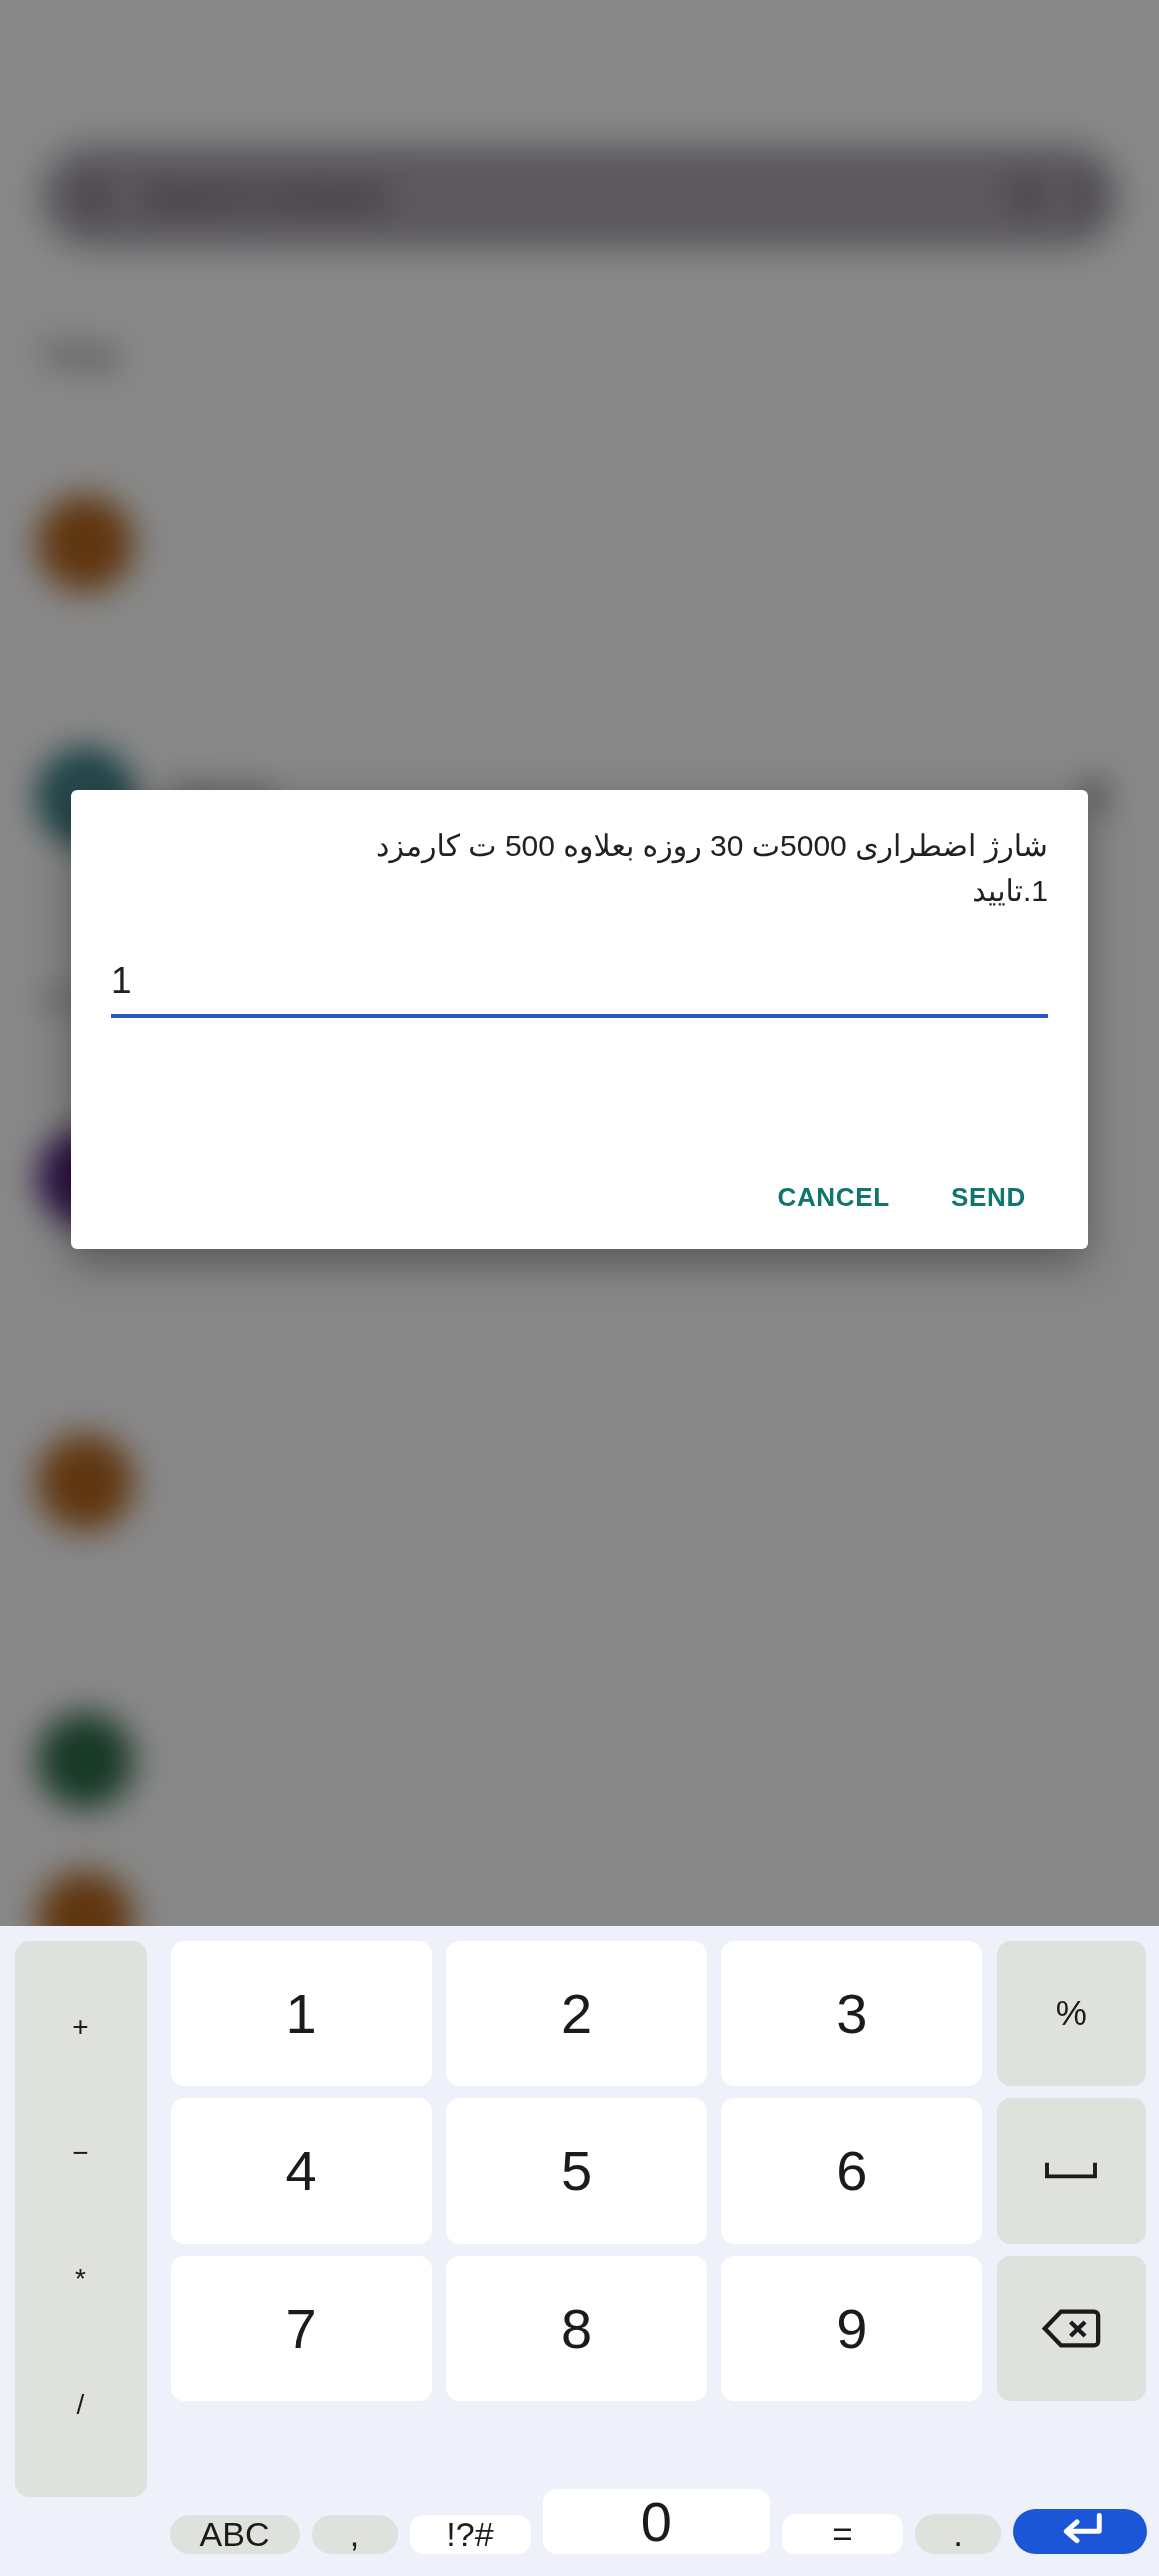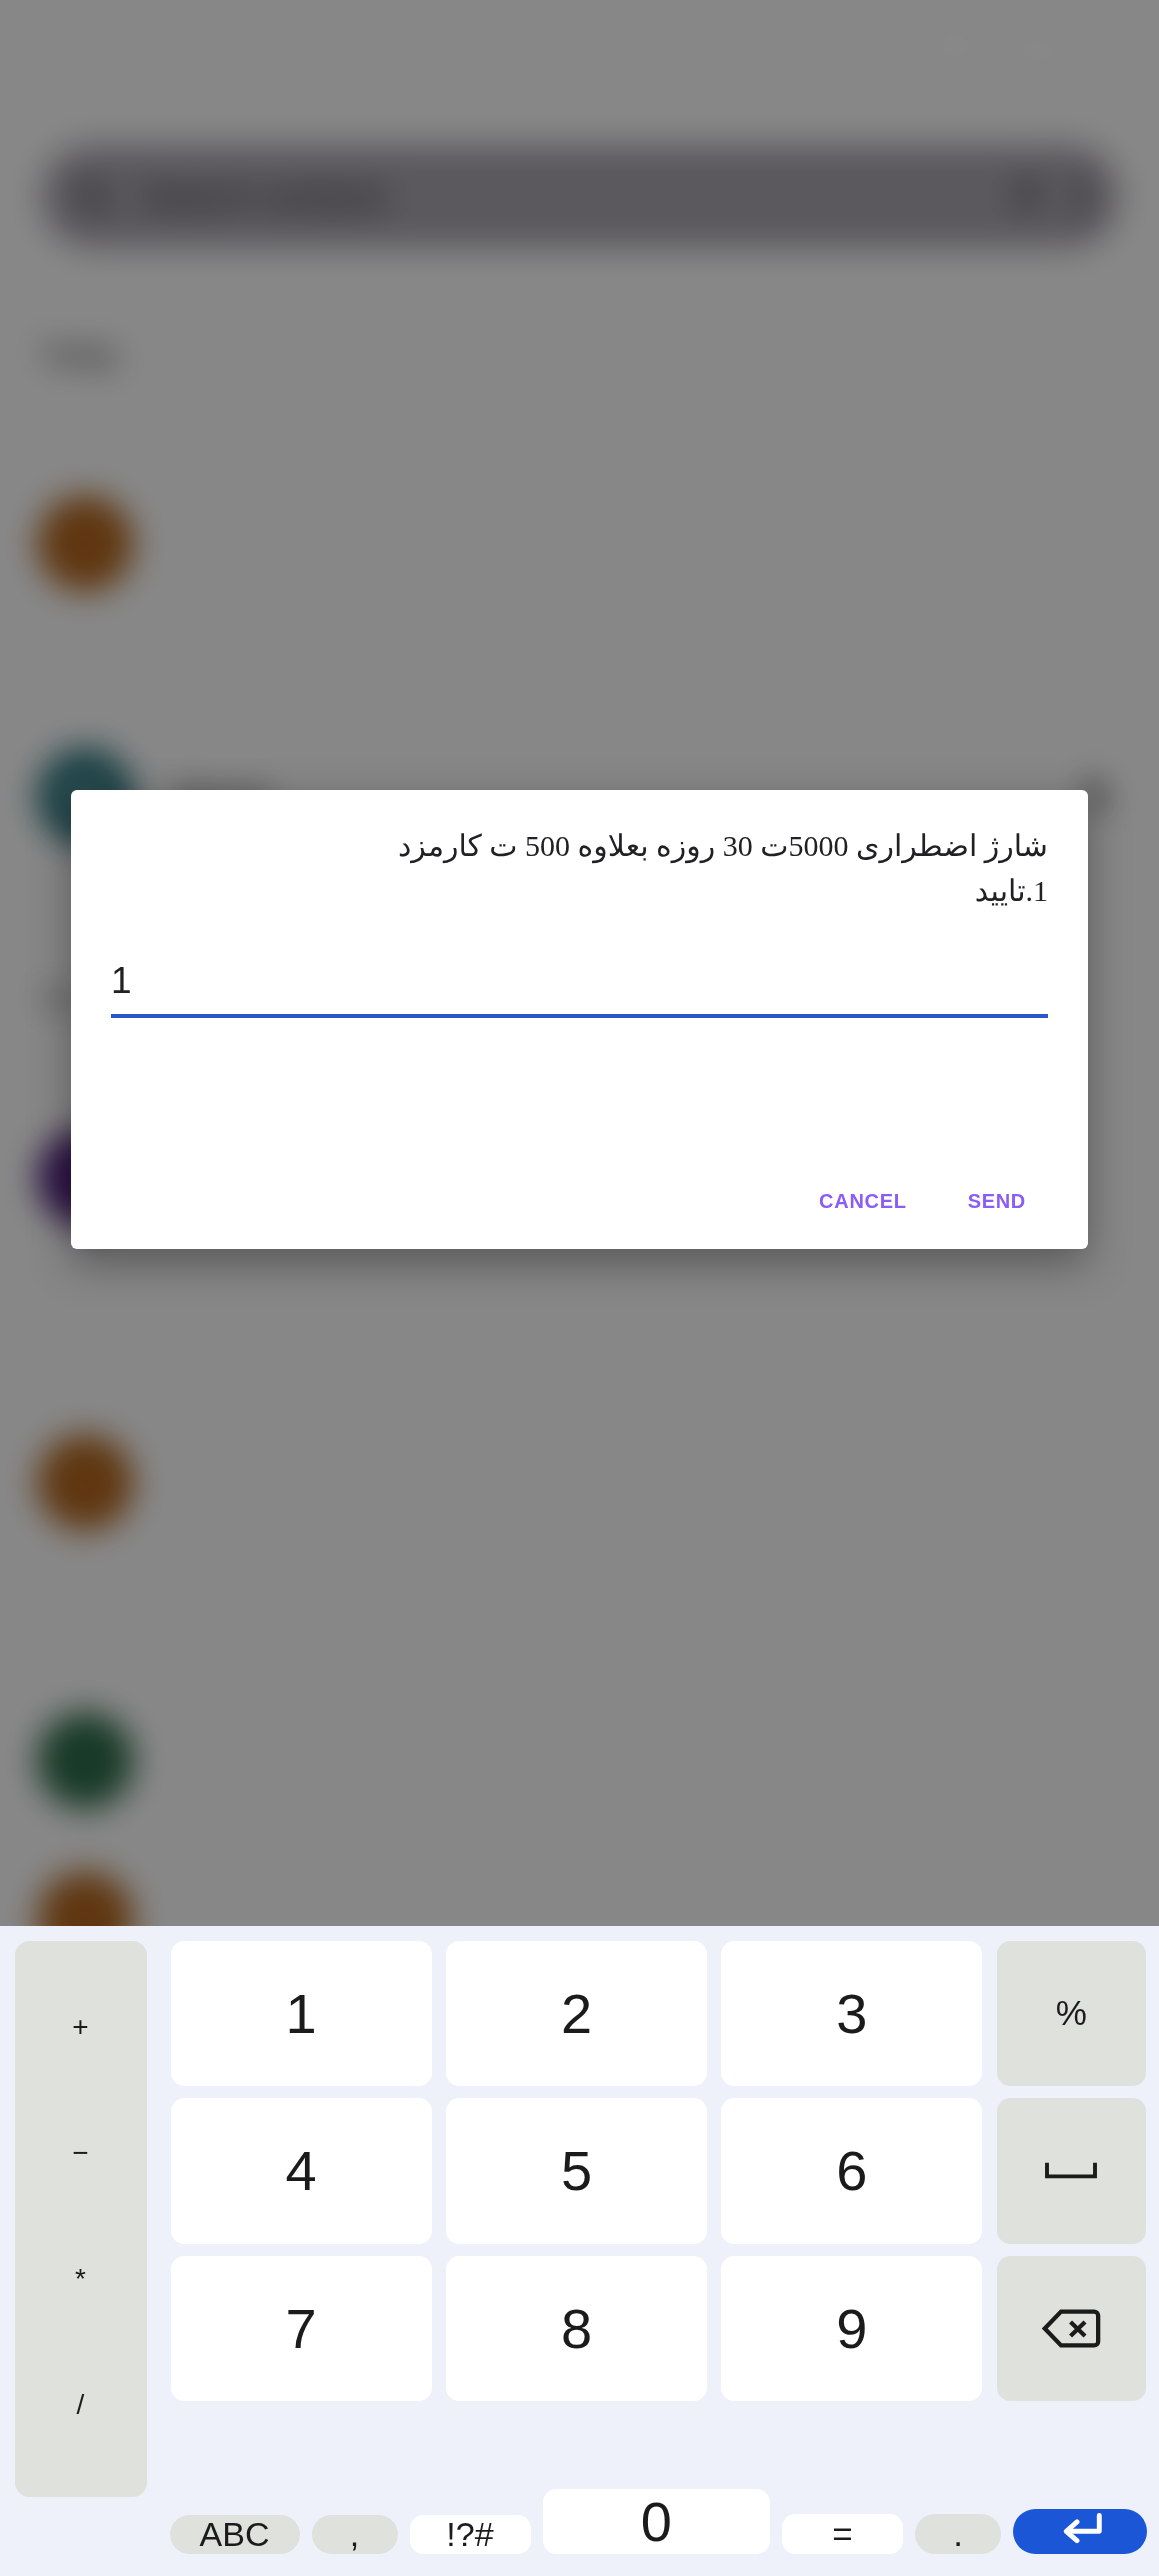--- a/index.html
+++ b/index.html
@@ -68,38 +68,38 @@
   #dialog {
     position: absolute; left: 71px; top: 790px; width: 1017px; height: 459px;
     background: #fff; border-radius: 6px;
     box-shadow: 0 14.5px 42px rgba(0,0,0,0.34);
     padding: 33px 40px 0 40px;
     display: flex; flex-direction: column;
   }
   #dialog-message {
     direction: rtl; text-align: right;
     font-size: 30px; line-height: 1.5; color: #202124;
-    font-family: Liberation Serif, serif;
+    font-family: Liberation Sans, sans-serif;
     white-space: pre-line;
   }
   #dialog-field {
     margin-top: 34px; height: 71px;
     border-bottom: 4.2px solid #2a56c8;
     display: flex; align-items: center;
   }
   #dialog-input-value {
     font-size: 37px; color: #202124; line-height: 1;
   }
   #dialog-actions {
     margin-top: auto; margin-bottom: 20.5px;
     display: flex; justify-content: flex-end; align-items: center; gap: 17px;
   }
   .dlg-btn {
     background: none; border: 0; cursor: pointer;
-    color: #8b5cf6; font-size: 20px; font-weight: bold; letter-spacing: 0.7px;
+    color: #0f766e; font-size: 26px; font-weight: bold; letter-spacing: 0.7px;
     padding: 15.7px 22px; border-radius: 4.8px;
     font-family: "Liberation Sans", sans-serif;
   }
 
   
   #keyboard {
     position: absolute; left: 0; top: 1926px; width: 1159px; height: 650px;
     background: #eef1f9;
     padding: 8.5px 6px 11px 6px;
     display: flex; gap: 8.5px;

